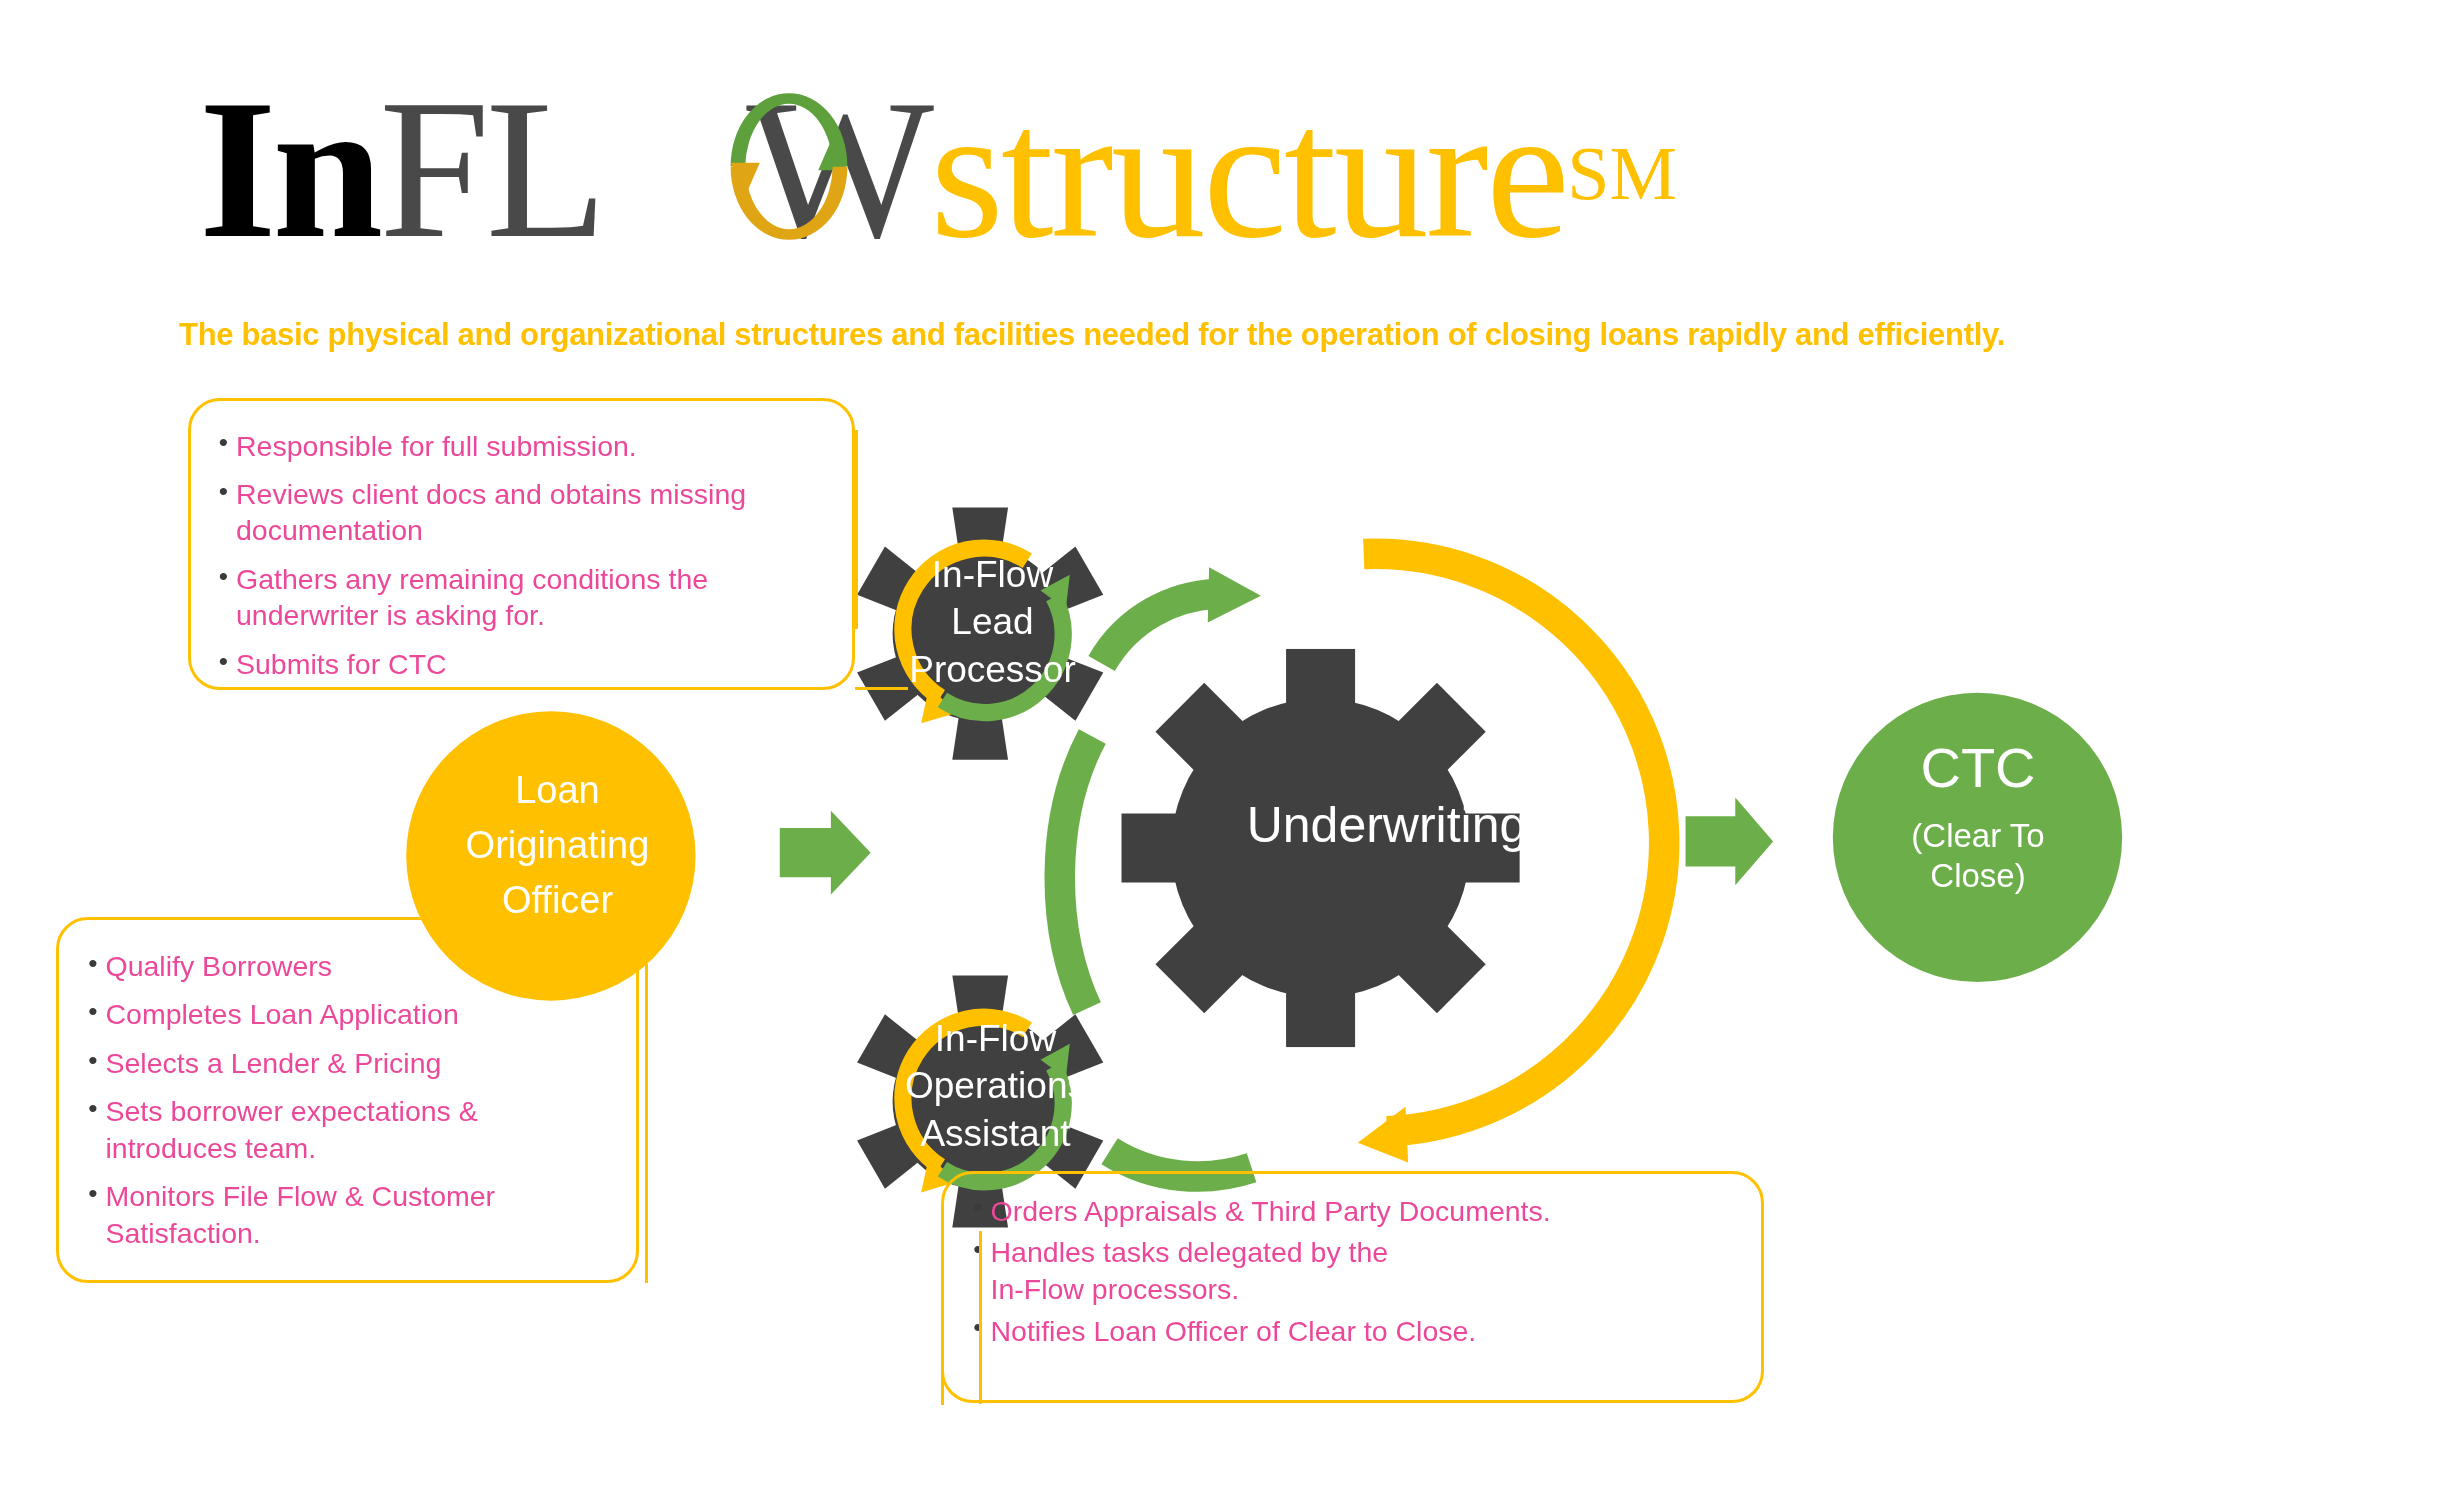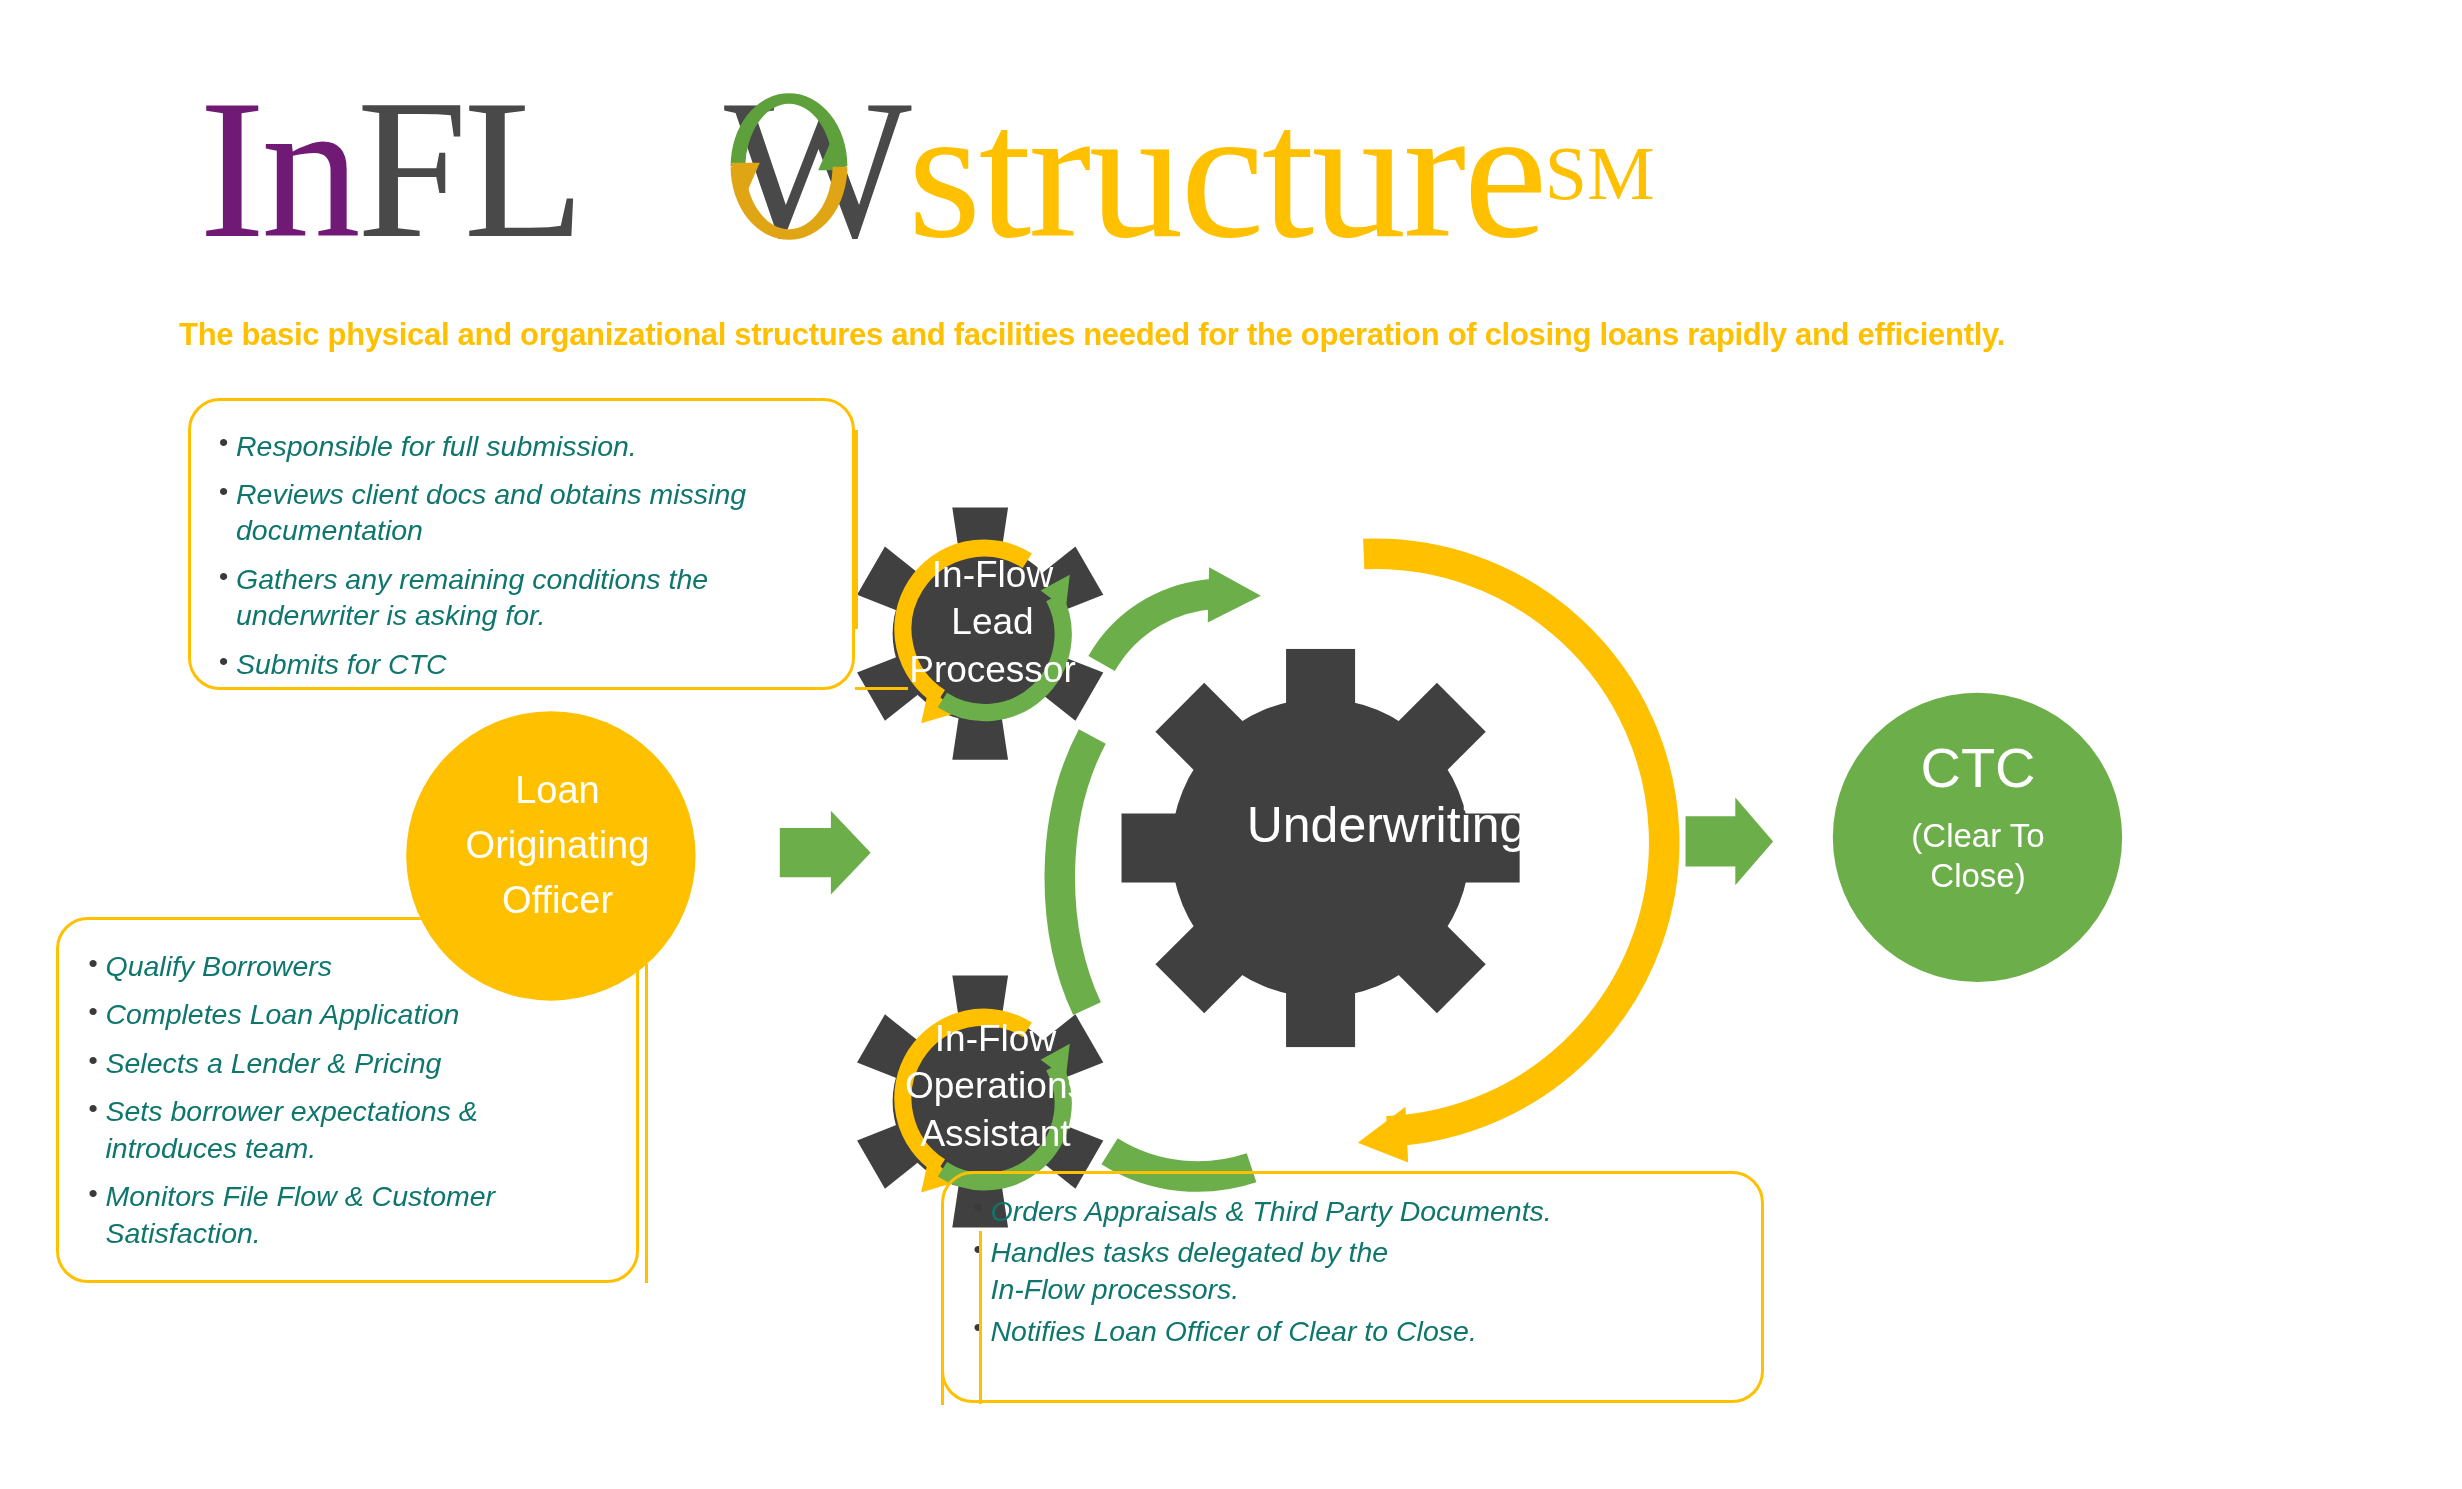--- a/index.html
+++ b/index.html
@@ -4,41 +4,41 @@
 <style>
   html,body{margin:0;padding:0;background:#ffffff;}
   body{width:2462px;height:1489px;position:relative;overflow:hidden;
        font-family:"Liberation Sans",sans-serif;}
 
   
   #logo{position:absolute;left:199px;top:70px;width:2097px;height:199px;
         white-space:nowrap;line-height:1;}
   .logo-txt{font-family:"Liberation Serif",serif;font-size:199px;font-weight:400;
             letter-spacing:-4px;vertical-align:baseline;}
-  .lg-in{color:#701a75;}
+  .lg-in{color:#000000;font-weight:bold;}
   .lg-fl{color:#494949;}
   .lg-w{color:#494949;}
   .lg-struct{color:#FFC000;font-size:189px;letter-spacing:-2.7px;}
   .lg-sm{color:#FFC000;font-family:"Liberation Serif",serif;font-size:76px;
          font-weight:400;vertical-align:37px;letter-spacing:0px;}
   
   #logoO{position:absolute;left:720px;top:85px;width:138px;height:163px;}
 
   
   #subtitle{position:absolute;left:179px;top:317px;width:2137px;
             font-family:"Liberation Sans",sans-serif;
             font-size:31px;font-weight:bold;color:#FFC000;letter-spacing:-0.3px;}
 
   
   .callout{position:absolute;border:3.3px solid #FFC000;border-radius:32px;
            background:transparent;box-sizing:border-box;}
   .callout ul{list-style:none;margin:0;padding:0;}
-  .callout li{color:#0f766e;font-family:"Liberation Sans",sans-serif;
+  .callout li{color:#ec4899;font-family:"Liberation Sans",sans-serif;
               font-size:28.5px;line-height:1.28;position:relative;
-              padding-left:20px;margin-bottom:12px;white-space:pre-line;font-style:italic;}
+              padding-left:20px;margin-bottom:12px;white-space:pre-line;}
   .callout li:before{content:"\2022";position:absolute;left:2.7px;top:-1.3px;
                      font-size:26.5px;color:#3a3a3a;}
 
   #callout-lead{left:188px;top:398px;width:667px;height:292px;}
   #callout-lead ul{padding:26.5px 0 0 25px;}
   #callout-loan{left:56px;top:917px;width:583px;height:366px;}
   #callout-loan ul{padding:28px 0 0 26.5px;}
   #callout-ops{left:941px;top:1171px;width:823px;height:232px;}
   #callout-ops ul{padding:18.6px 0 0 26.5px;}
   #callout-ops li{margin-bottom:5.3px;}

